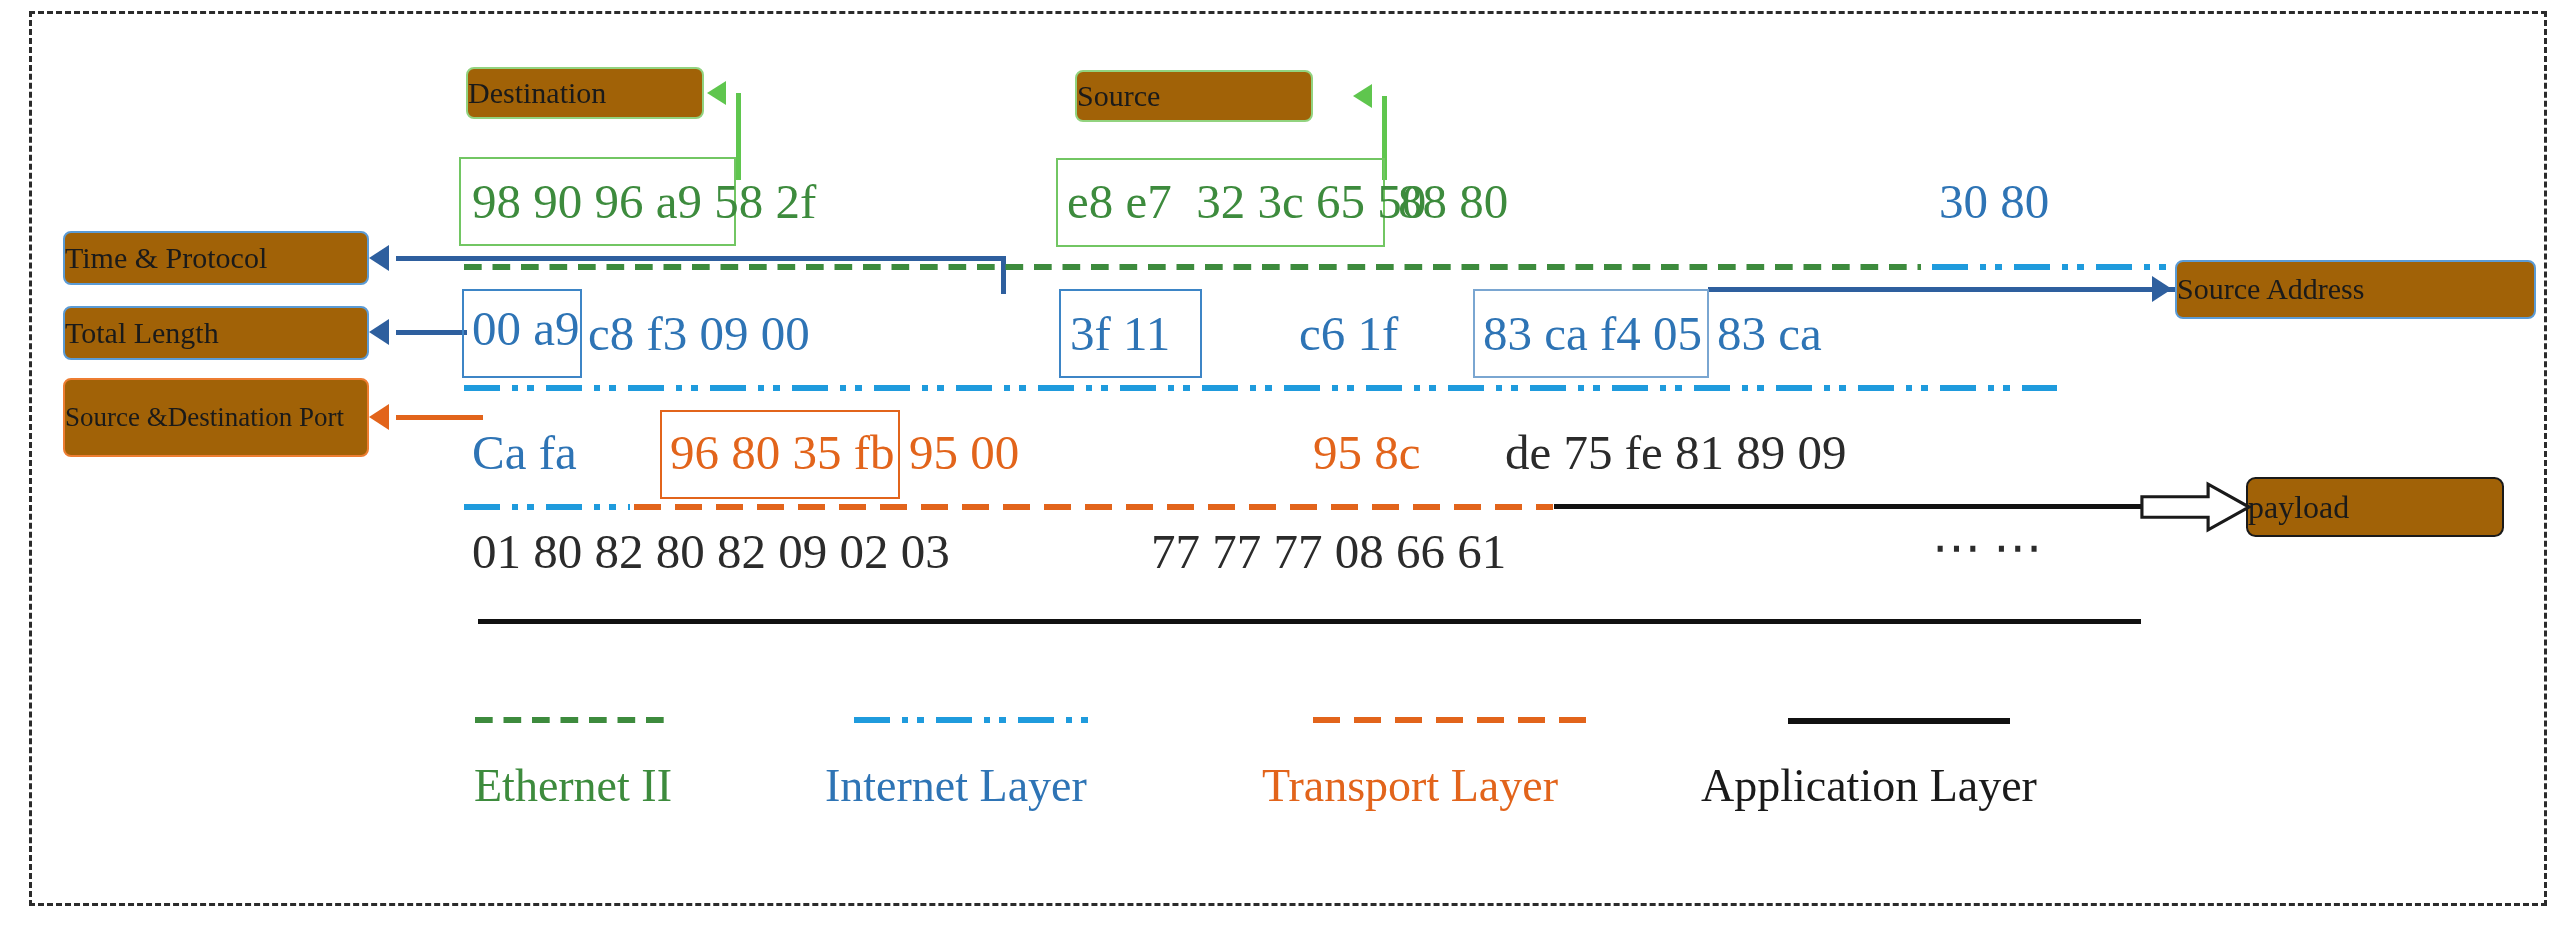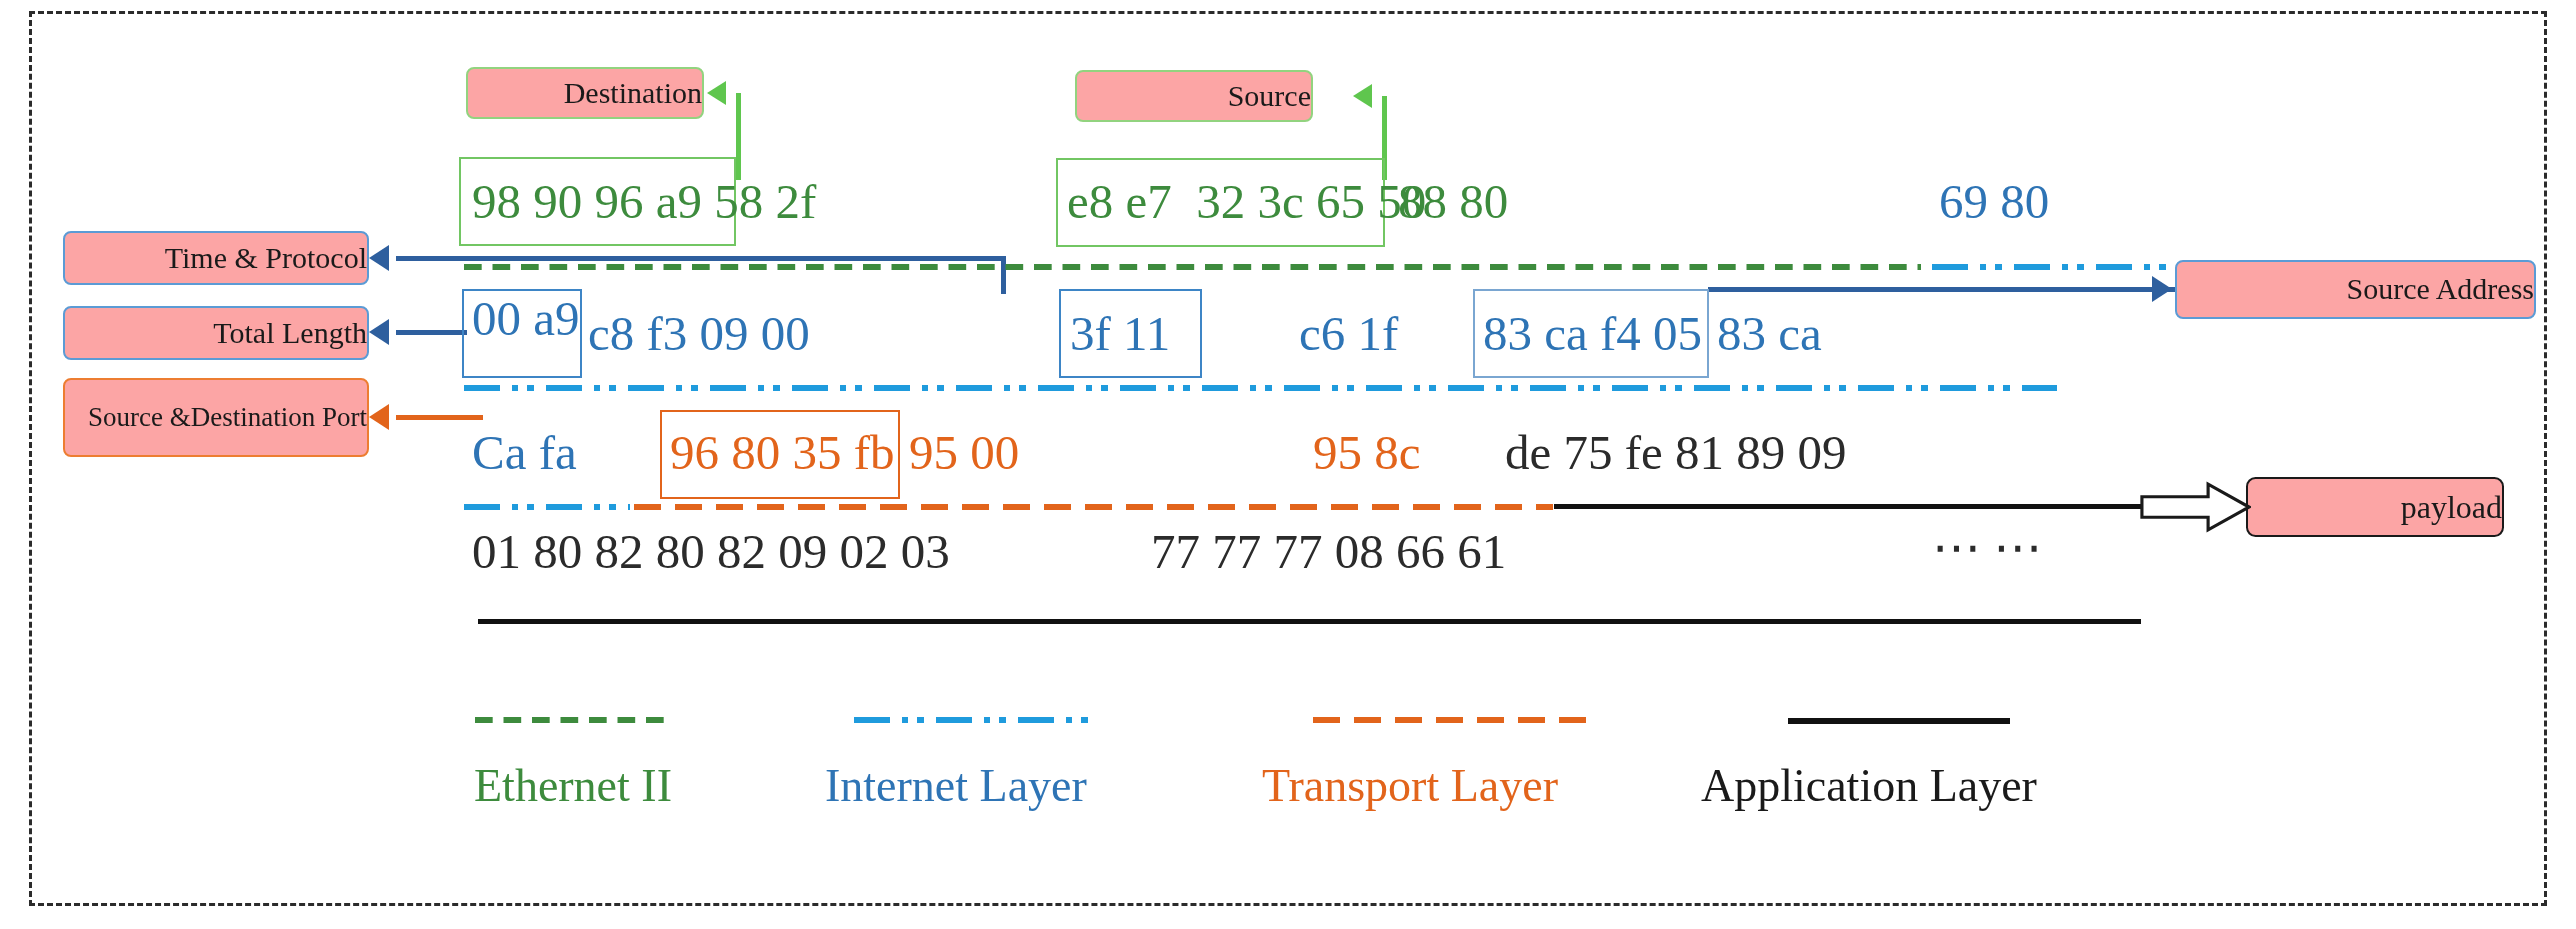--- a/index.html
+++ b/index.html
@@ -7,22 +7,22 @@
   #root{position:relative;width:2576px;height:930px;background:#fff;overflow:hidden;}
 
   .frame{
     position:absolute;left:28.5px;top:11px;width:2518px;height:895px;
     border:3.2px dashed #2b2b2b;box-sizing:border-box;
   }
 
   
   .callout{
     position:absolute;box-sizing:border-box;
-    border:2.4px solid #999;border-radius:8px;background:#fca5a5;
-    display:flex;align-items:center;justify-content:flex-end;
+    border:2.4px solid #999;border-radius:8px;background:#a16207;
+    display:flex;align-items:center;justify-content:flex-start;
     color:#1a1a1a;font-family:"Liberation Serif",serif;
     text-align:center;line-height:1.15;
   }
   .callout.green{border-color:#92d37f;}
   .callout.blue{border-color:#5b9bd5;}
   .callout.orange{border-color:#ed7d31;}
   .callout.black{border-color:#1a1a1a;border-width:2.4px;border-radius:9.5px;}
 
   
   .hexrow{position:absolute;white-space:pre;font-family:Liberation Serif, serif;
@@ -132,30 +132,30 @@
 
   <div class="ln blue" style="left:1708px;top:287px;width:467px;height:4.8px;"></div>
   <div class="arrow right-blue" style="left:2152px;top:276px;"></div>
 
   <div class="fieldbox fb-green" style="left:459px;top:157px;width:277px;height:89px;"></div>
   <div class="fieldbox fb-green" style="left:1056px;top:158px;width:329px;height:89px;"></div>
 
   <div class="hexrow hex-g" style="left:472px;top:173px;">98 90 96 a9 58 2f</div>
   <div class="hexrow hex-g" style="left:1067px;top:173px;">e8 e7  32 3c 65 50</div>
   <div class="hexrow hex-g" style="left:1398px;top:173px;">88 80</div>
-  <div class="hexrow hex-b" style="left:1939px;top:173px;">69 80</div>
+  <div class="hexrow hex-b" style="left:1939px;top:173px;">30 80</div>
 
   <div class="rule rule-green" style="left:464px;top:264px;width:1457px;"></div>
   <div class="rule rule-blue" style="left:1932px;top:264px;width:238px;"></div>
 
   <div class="fieldbox fb-blue" style="left:462px;top:289px;width:120px;height:89px;"></div>
   <div class="fieldbox fb-blue" style="left:1059px;top:289px;width:143px;height:89px;"></div>
   <div class="fieldbox fb-blue-l" style="left:1473px;top:289px;width:236px;height:89px;"></div>
 
-  <div class="hexrow hex-b" style="left:472px;top:290px;">00 a9</div>
+  <div class="hexrow hex-b" style="left:472px;top:300px;">00 a9</div>
   <div class="hexrow hex-b" style="left:588px;top:305px;text-align:right;">c8 f3 09 00</div>
   <div class="hexrow hex-b" style="left:1070px;top:305px;">3f 11</div>
   <div class="hexrow hex-b" style="left:1299px;top:305px;">c6 1f</div>
   <div class="hexrow hex-b" style="left:1483px;top:305px;">83 ca f4 05</div>
   <div class="hexrow hex-b" style="left:1717px;top:305px;">83 ca</div>
 
   <div class="rule rule-blue" style="left:464px;top:385px;width:1593px;"></div>
 
   <div class="fieldbox fb-orange" style="left:660px;top:410px;width:240px;height:89px;"></div>
 

